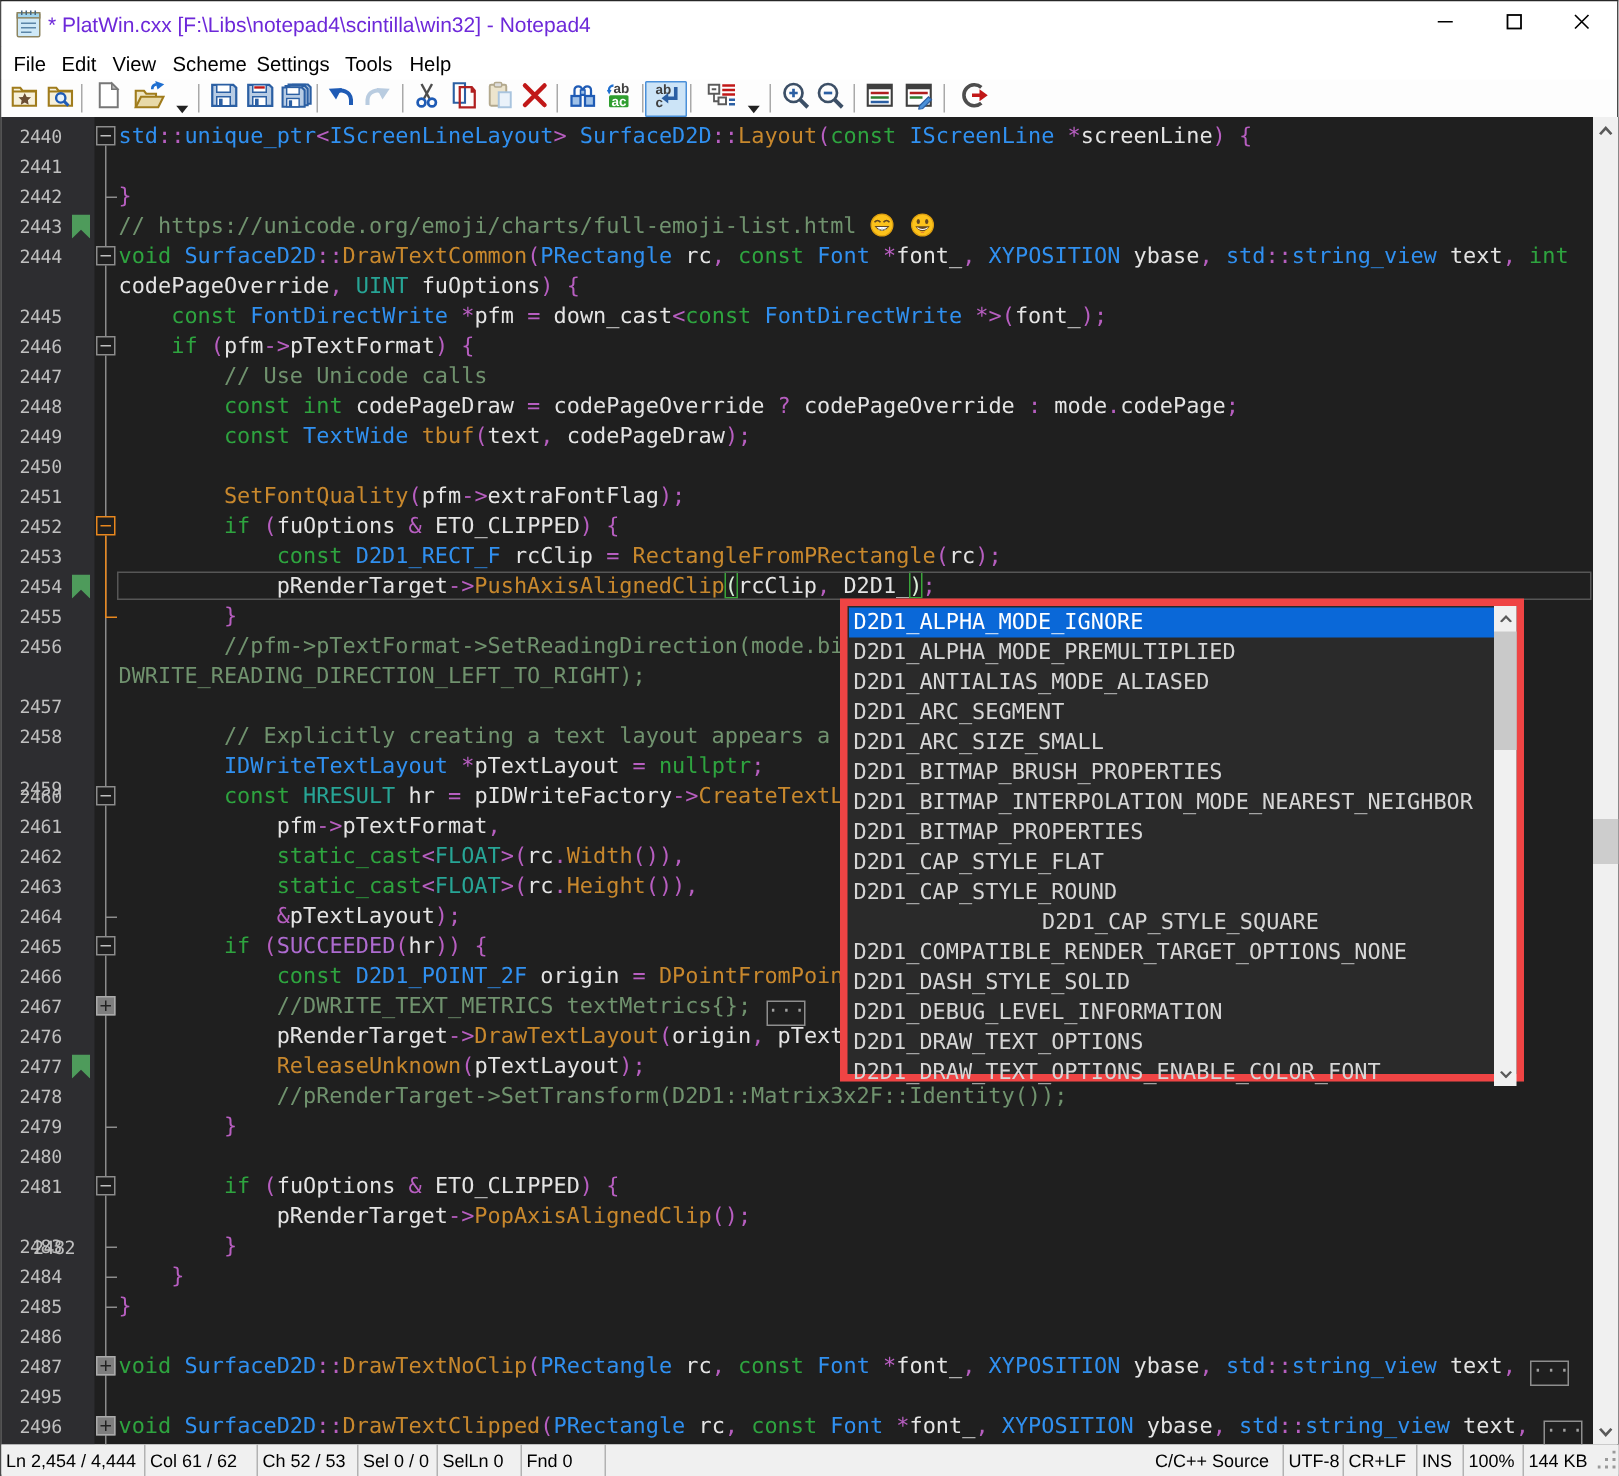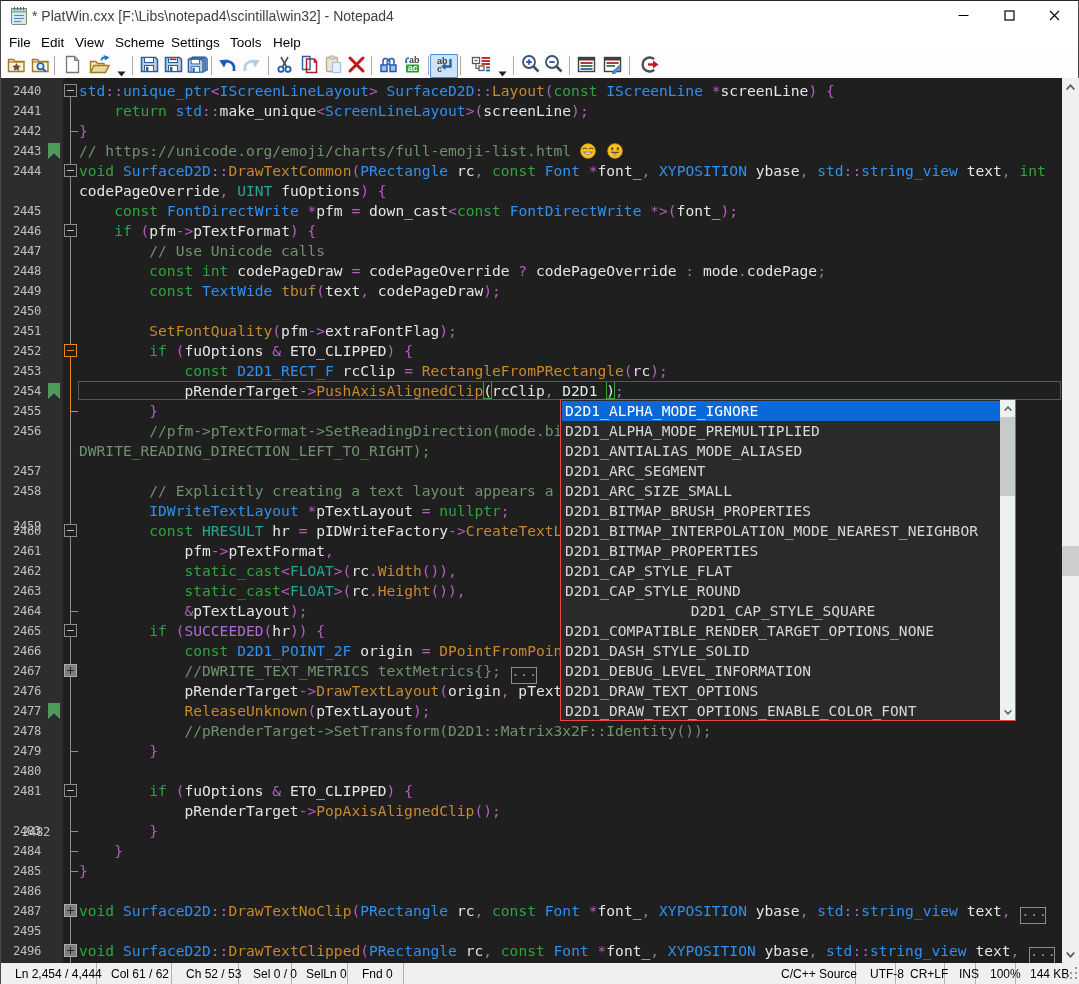--- a/index.html
+++ b/index.html
@@ -5,21 +5,21 @@
   * { margin:0; padding:0; box-sizing:border-box; }
   html,body { width:1079px; height:984px; overflow:hidden; background:#fff;
     font-family:"Liberation Sans", sans-serif; }
   #app { position:relative; width:1079px; height:984px; background:#fff;
     border:1px solid #4a4a4a; border-top:1px solid #262626; }
 
   
   #titlebar { position:absolute; left:0; top:0; width:100%; height:30px; background:#fff; }
   #app-icon { position:absolute; left:9px; top:5px; }
   #window-title { position:absolute; left:31px; top:0; height:30px; line-height:31px;
-    font-size:14px; color:#404040; white-space:pre; }
+    font-size:14px; color:#6d28d9; white-space:pre; }
   .wbtn { position:absolute; top:0; width:45px; height:30px; display:flex;
     align-items:center; justify-content:center; }
   #btn-min { right:92px; } #btn-max { right:46px; } #btn-close { right:1px; }
 
   
   #menubar { position:absolute; left:0; top:30px; width:100%; height:22px; background:#fff; }
   .menu-item { position:absolute; top:0; height:22px; line-height:23px; font-size:13.5px;
     color:#000; white-space:pre; }
 
   
@@ -66,33 +66,33 @@
     border:1px solid #565656; z-index:4; }
 
   
   #vscroll { position:absolute; left:1061px; top:0; width:17px; height:885px; background:#f0f0f0; }
   #vscroll .arrow { position:absolute; left:0; width:17px; height:17px; display:flex;
     align-items:center; justify-content:center; }
   #vscroll .thumb { position:absolute; left:0; width:17px; background:#cdcdcd; }
 
   
   #autocomplete { position:absolute; left:559px; top:398px; width:456px; height:322px;
-    background:#2a2a2a; border:1px solid #ef4444; z-index:10; }
+    background:#2a2a2a; border:5px solid #ef4444; z-index:10; }
   .ac-item { position:absolute; left:1px; width:439px; height:20px; padding-left:3px;
     font:14.6px/20px "DejaVu Sans Mono", monospace; color:#d6d6d6; white-space:pre; }
   .ac-item.selected { background:var(--selbg); color:#fff; }
   #ac-scroll { position:absolute; right:0px; top:0px; width:15px; height:320px; background:#f0f0f0; }
   #ac-scroll .arrow { position:absolute; left:0; width:15px; height:16px; display:flex;
     align-items:center; justify-content:center; }
   #ac-scroll .thumb { position:absolute; left:0; width:15px; background:#c9c9c9; }
 
   
   #statusbar { position:absolute; left:0; top:962px; width:1079px; height:22px;
     background:#f0f0f0; font-size:12px; color:#000; }
-  .sseg { position:absolute; top:0; height:22px; line-height:23px; padding-left:14px;
+  .sseg { position:absolute; top:0; height:22px; line-height:23px; padding-left:3px;
     border-right:1px solid #b2b2b2; white-space:pre; }
   .sseg.noline { border-right:none; }
   #resize-grip { position:absolute; right:2px; bottom:2px; }
 </style>
 </head>
 <body>
 
 <div id="app">
   <div id="titlebar">
     <span id="app-icon"><svg xmlns="http://www.w3.org/2000/svg" width="19" height="20" viewBox="0 0 19 20">
@@ -361,21 +361,20 @@
 
   <div id="editor">
     <div id="gutter"></div>
     <div id="rows">
         <div class="lnum" style="top: 3px;">2440</div>
         <div class="fbox" style="top: 6px;">
           <div class="minus"></div>
         </div>
         <div class="crow" style="top: 3px;"><span class="t">std</span><span class="o">::</span><span class="t">unique_ptr</span><span class="o">&lt;</span><span class="t">IScreenLineLayout</span><span class="o">&gt;</span><span class="d"> </span><span class="t">SurfaceD2D</span><span class="o">::</span><span class="f">Layout</span><span class="o">(</span><span class="k">const</span><span class="d"> </span><span class="t">IScreenLine</span><span class="d"> </span><span class="o">*</span><span class="d">screenLine</span><span class="o">)</span><span class="d"> </span><span class="o">{</span></div>
         <div class="lnum" style="top: 23px;">2441</div>
-        <div class="crow" style="top: 23px;"><span class="d">    </span><span class="k">return</span><span class="d"> </span><span class="t">std</span><span class="o">::</span><span class="d">make_unique</span><span class="o">&lt;</span><span class="t">ScreenLineLayout</span><span class="o">&gt;(</span><span class="d">screenLine</span><span class="o">);</span></div>
         <div class="lnum" style="top: 43px;">2442</div>
         <div class="ftick" style="top: 53px;"></div>
         <div class="crow" style="top: 43px;"><span class="o">}</span></div>
         <div class="lnum" style="top: 63px;">2443</div>
         <span class="bmark" style="top: 65px;"><svg xmlns="http://www.w3.org/2000/svg" width="12" height="16" viewBox="0 0 12 16">
             <path d="M0 0 h12 v16 l-6-5.8 L0 16 z" fill="#4e9b5b"></path>
           </svg></span>
         <div class="crow" style="top: 63px;"><span class="c">// https://unicode.org/emoji/charts/full-emoji-list.html </span><span style="display: inline-block; width: 18px; vertical-align: -3px;"><svg xmlns="http://www.w3.org/2000/svg" width="16" height="16" viewBox="0 0 16 16">
               <circle cx="8" cy="8" r="7.3" fill="#fcc21b" stroke="#dd9f10" stroke-width="0.8"></circle>
      <path d="M3 6.2 q2-2.4 4 0 M9 6.2 q2-2.4 4 0" fill="none" stroke="#66491f" stroke-width="1.1"></path>

